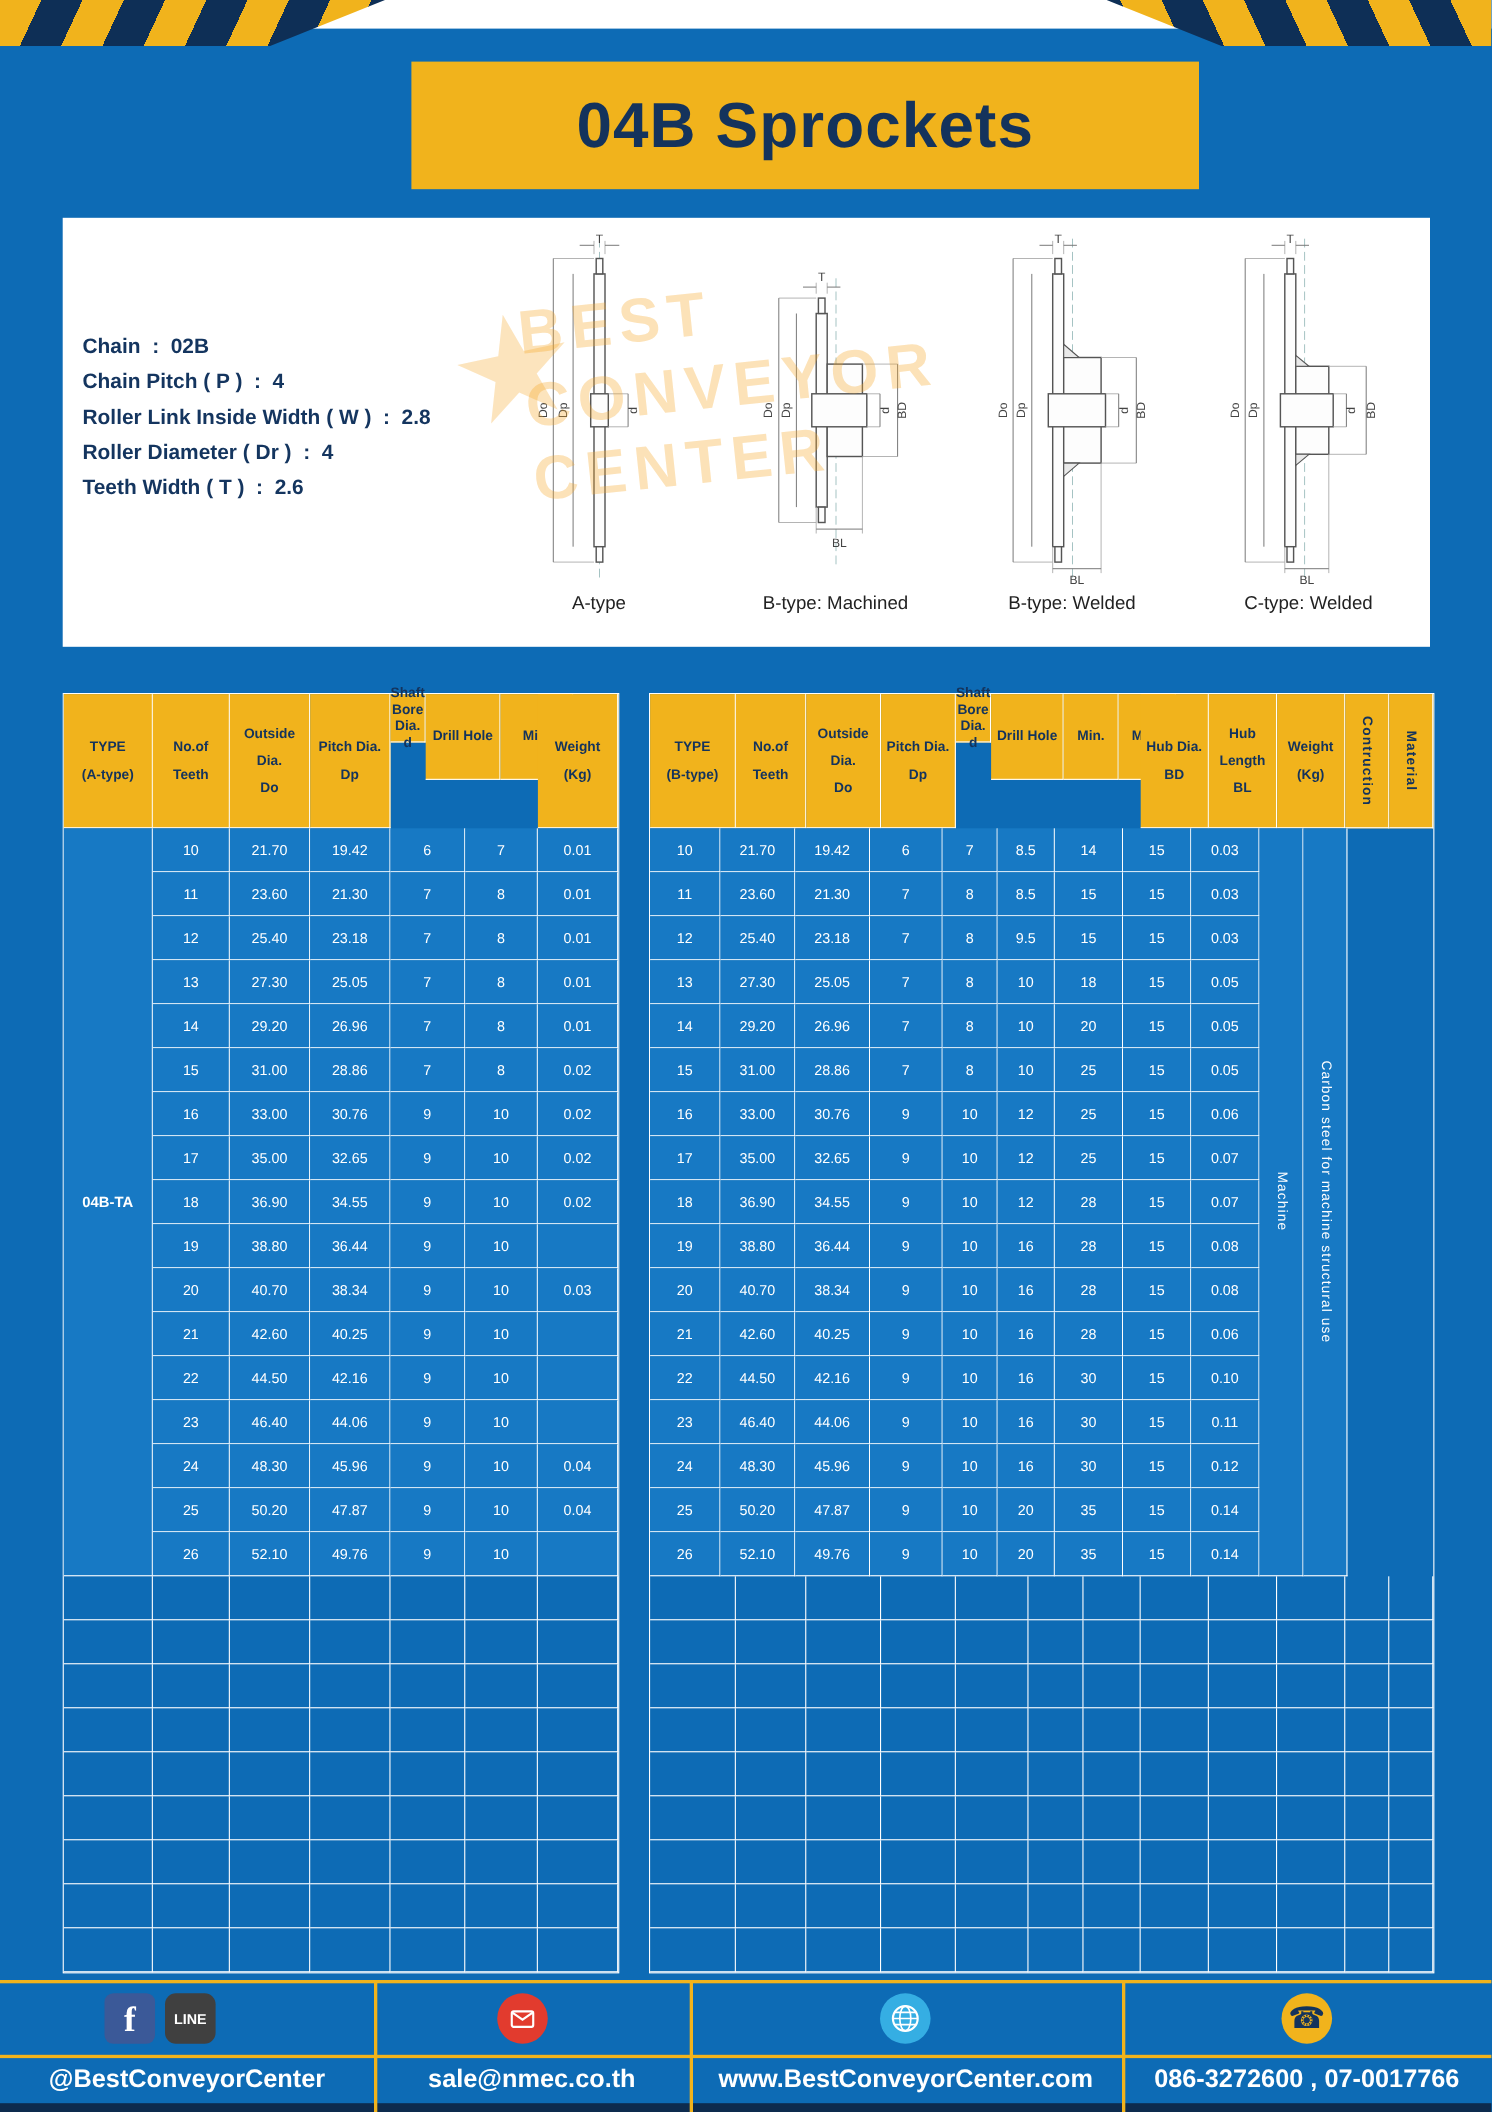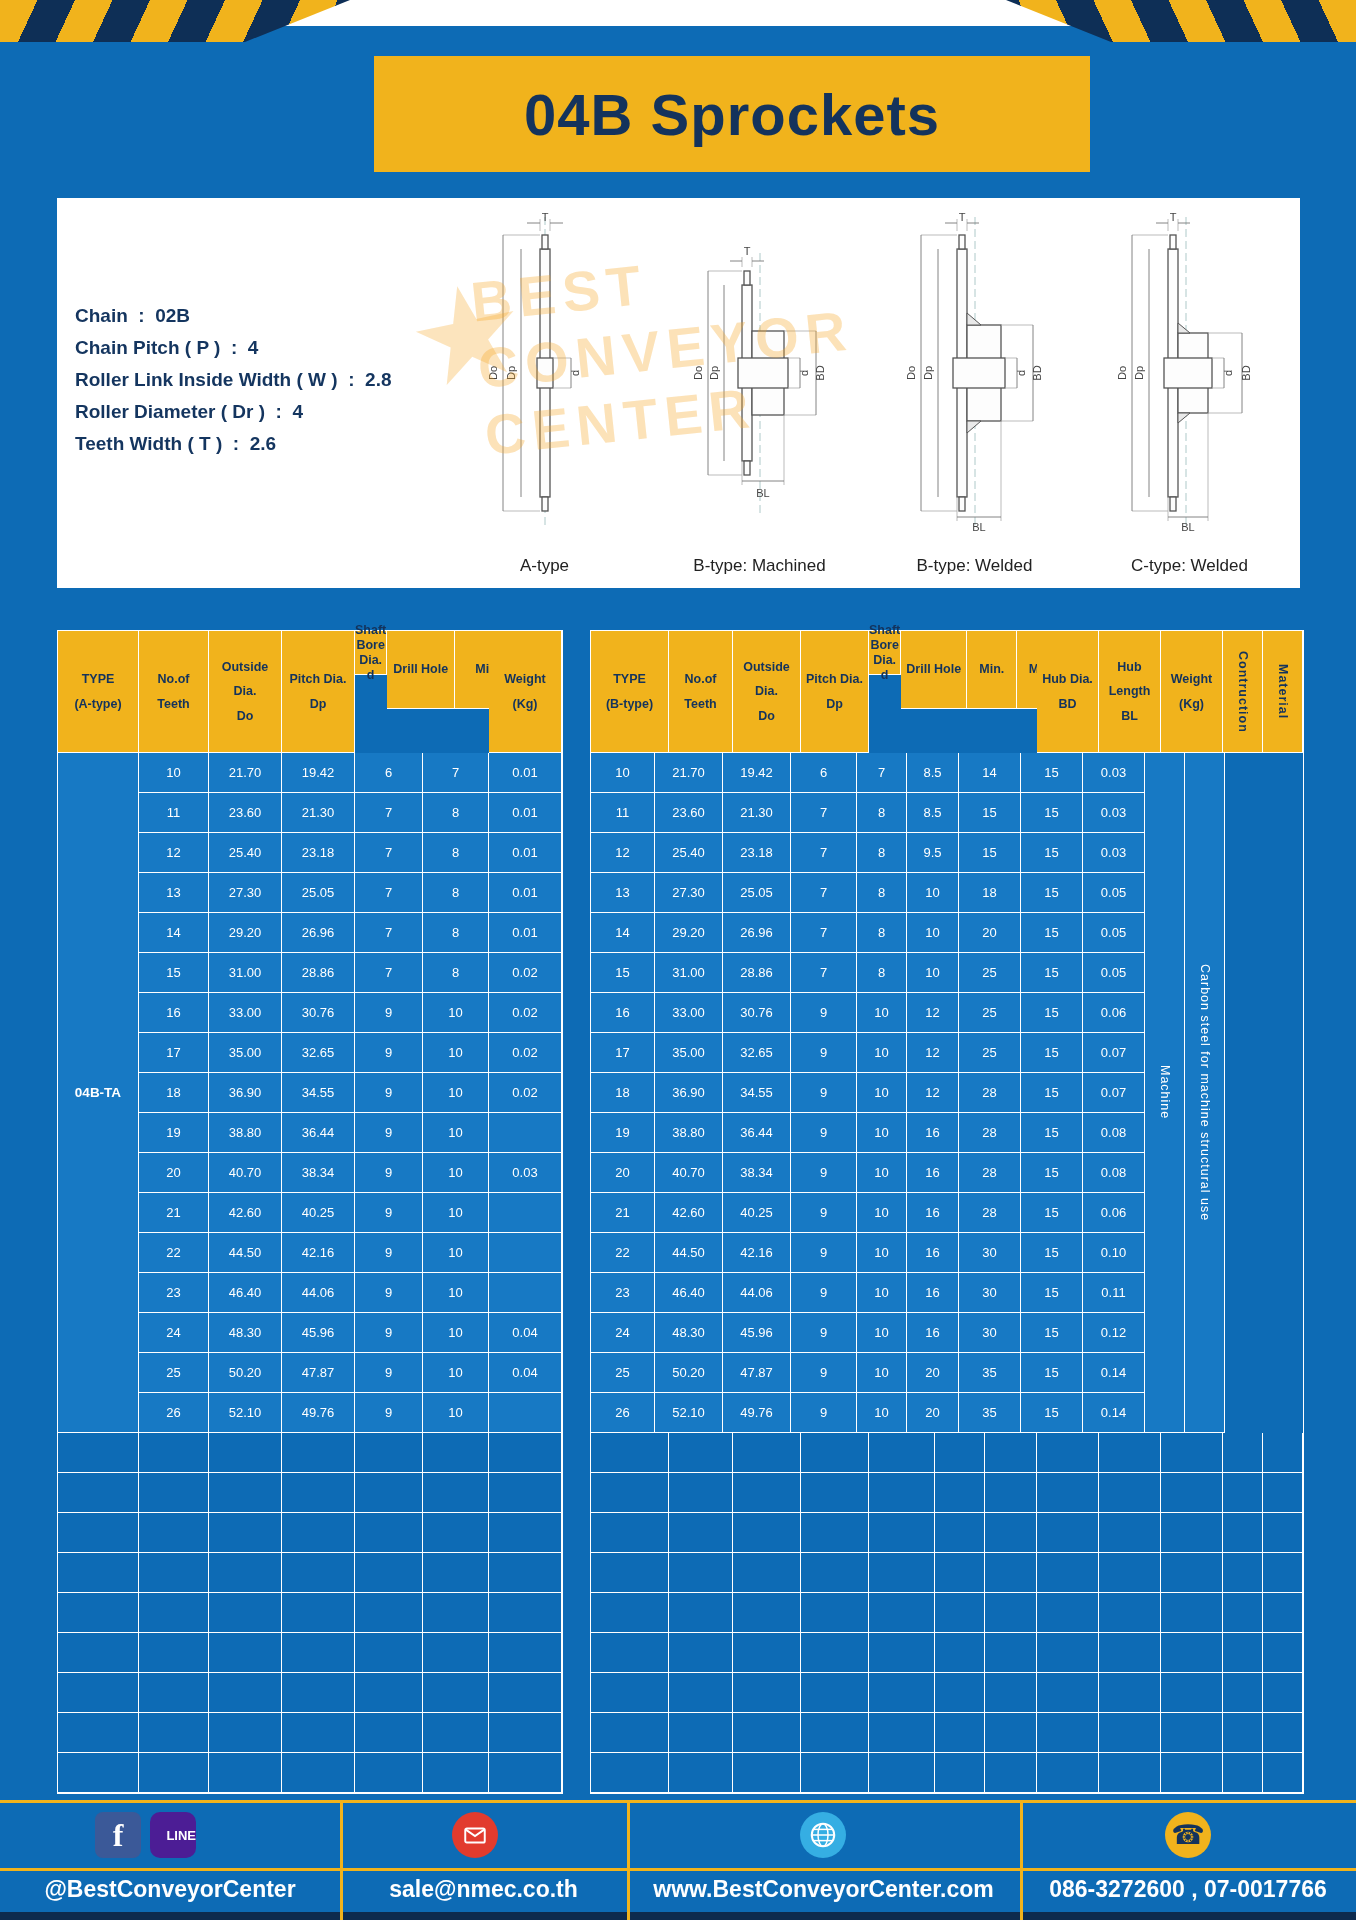--- a/index.html
+++ b/index.html
@@ -39,21 +39,21 @@
   }
   .specs { position:absolute; left:18px; top:102px; }
   .spec-line { font-size:19px; font-weight:bold; color:#14355f; line-height:32px; white-space:pre; }
 
   .drawings {
     position:absolute; left:385px; top:10px; width:850px; height:372px;
     display:flex; justify-content:space-between;
   }
   .drawing { width:205px; display:flex; flex-direction:column; align-items:center; }
   .dsvg { width:200px; height:330px; }
-  .drawing figcaption { font-size:17px; color:#222; margin-top:18px; }
+  .drawing figcaption { font-size:17px; color:#222; margin-top:1px; }
 
   .part { fill:#fdfdfd; stroke:#555; stroke-width:1.3; }
   .weld { fill:#e9e9e9; stroke:#555; stroke-width:1; }
   .cl   { stroke:#9bb; stroke-width:0.8; stroke-dasharray:8 4; }
   .dim  { stroke:#777; stroke-width:0.9; }
   .ext  { stroke:#aaa; stroke-width:0.8; }
   .dlab { font-size:11px; fill:#444; text-anchor:middle; font-family:"Liberation Sans", sans-serif; }
 
   .watermark {
     position:absolute; left:420px; top:48px; width:430px;
@@ -120,22 +120,22 @@
     display:flex; align-items:center; justify-content:center;
   }
   .icon-fb {
     position:absolute; left:95px; top:12px; width:46px; height:46px; border-radius:8px;
     background:#3b5998; color:#fff; font-size:32px; font-weight:bold;
     font-family:"Liberation Serif", serif;
     display:flex; align-items:center; justify-content:center;
   }
   .icon-line {
     position:absolute; left:150px; top:12px; width:46px; height:46px; border-radius:10px;
-    background:#4c1d95; color:#fff; font-size:13px; font-weight:bold;
-    display:flex; align-items:center; justify-content:flex-end;
+    background:#404040; color:#fff; font-size:13px; font-weight:bold;
+    display:flex; align-items:center; justify-content:center;
   }
   .icon-mail  { background:#e23b2e; left:452px; }
   .icon-globe { background:#35aee3; left:800px; }
   .icon-phone { background:#f1b31c; left:1165px; color:#14335c; font-size:27px; }
 </style>
 </head>
 <body>
 
 <div class="top-strip"></div>
 <div class="hazard hazard-left"></div>

